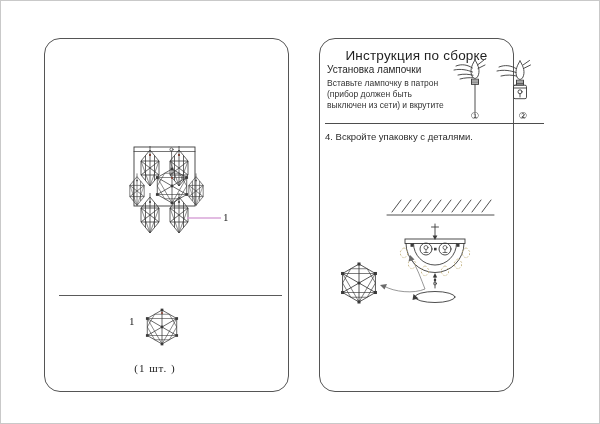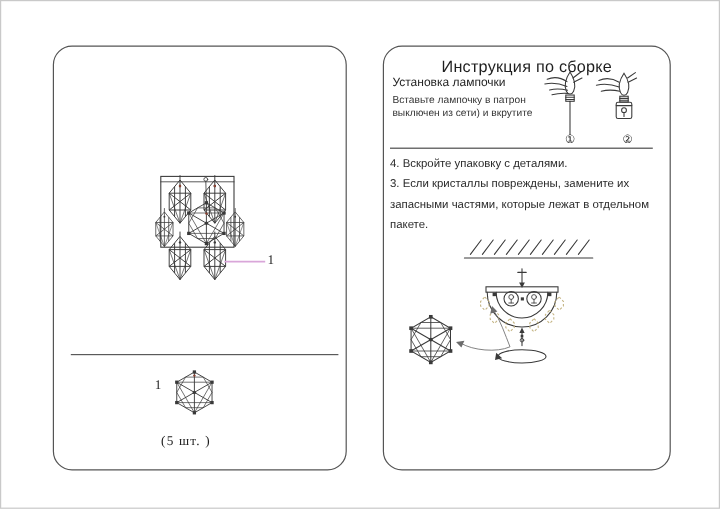--- a/index.html
+++ b/index.html
@@ -22,21 +22,21 @@
   }
   .page{
     position:absolute;
     top:37px;
     height:354px;
     border:1.5px solid var(--page-border);
     border-radius:16px;
     background:#fff;
   }
   .page-left{left:43px;width:245px;}
-  .page-right{left:318px;width:240px;}
+  .page-right{left:318px;width:195px;}
   .abs{position:absolute;}
   svg{display:block;}
   .stroke{fill:none;stroke:var(--line-art);stroke-width:0.9;stroke-linecap:round;}
   .thin{stroke-width:0.7;}
   .fillink{fill:var(--line-art);stroke:none;}
   .dashedgem{fill:none;stroke:var(--crystal-accent);stroke-width:0.9;stroke-dasharray:2 1.6;}
   .arrowink{fill:var(--line-art);stroke:none;}
   .guide{fill:none;stroke:#6b6b6b;stroke-width:0.7;}
   .guidehead{fill:#6b6b6b;stroke:none;}
 
@@ -156,31 +156,32 @@
     </g>
   </svg>
 
   <span class="abs callout-num" style="left:178px;top:172px">1</span>
 
 
   <div class="abs left-divider"></div>
 
   <span class="abs callout-num" style="left:84px;top:276px">1</span>
 
-  <div class="abs part-qty">(5 шт. )</div>
+  <div class="abs part-qty">(1 шт. )</div>
 </div>
 
 <div class="page page-right">
 
   <div class="abs rp-title">Инструкция по сборке</div>
 
   <div class="abs rp-heading">Установка лампочки</div>
 
   <div class="abs rp-body">
     <div>Вставьте лампочку в патрон</div>
+    <div>(прибор должен быть</div>
     <div>выключен из сети) и вкрутите</div>
   </div>
 
   <svg class="abs" style="left:126px;top:16px" width="104" height="68" viewBox="0 0 104 68">
 
     <g class="stroke" stroke-width="0.9">
       <path d="M29,5 C25,11 24,16.5 26,21 C27.5,24.2 30.5,24.2 32,21 C34,16.5 33,11 29,5 Z"></path>
       <rect x="25.5" y="24.2" width="7" height="5.2"></rect>
       <line x1="25.5" y1="26" x2="32.5" y2="26"></line>
       <line x1="25.5" y1="27.9" x2="32.5" y2="27.9"></line>
@@ -209,21 +210,20 @@
       <line x1="77.5" y1="13.5" x2="84.5" y2="10"></line>
     </g>
     <text class="figlabel" x="29" y="64">①</text>
     <text class="figlabel" x="77" y="64">②</text>
   </svg>
 
   <div class="abs rp-sep"></div>
 
   <div class="abs rp-steps">
     <div>4. Вскройте упаковку с деталями.</div>
-    <div>3. Если кристаллы повреждены, замените их запасными частями, которые лежат в отдельном пакете.</div>
   </div>
 
   <svg class="abs" style="left:10px;top:152px" width="180" height="132" viewBox="0 0 180 132">
 
     <g class="stroke">
       <line x1="57" y1="24" x2="164" y2="24"></line>
       <line x1="62" y1="21" x2="71" y2="9"></line>
       <line x1="72" y1="21" x2="81" y2="9"></line>
       <line x1="82" y1="21" x2="91" y2="9"></line>
       <line x1="92" y1="21" x2="101" y2="9"></line>

